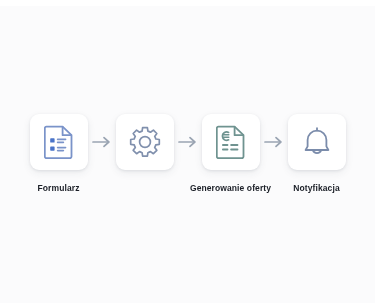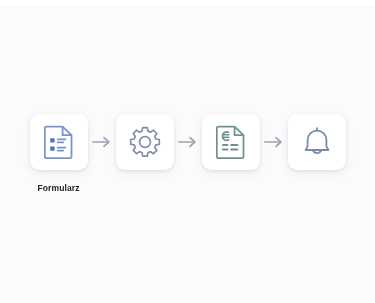--- a/index.html
+++ b/index.html
@@ -132,35 +132,37 @@
             <path d="M18.6 1.6 v8.6 h8.9" stroke="#6f9390" stroke-width="1.8" fill="none" stroke-linejoin="round"></path>
             <path d="M12.6 7.4 a4.2 4.2 0 1 0 0 7.4" stroke="#6f9390" stroke-width="1.7" fill="none" stroke-linecap="round"></path>
             <path d="M6.6 9.7 h6.2 M6.6 12.3 h6.2" stroke="#6f9390" stroke-width="1.5" stroke-linecap="round"></path>
             <rect x="6.0" y="19.0" width="6.4" height="2.0" rx="0.9" fill="#6f9390"></rect>
             <rect x="14.2" y="19.0" width="8.2" height="2.0" rx="0.9" fill="#6f9390"></rect>
             <rect x="6.0" y="23.4" width="6.4" height="2.0" rx="0.9" fill="#6f9390"></rect>
             <rect x="14.2" y="23.4" width="8.2" height="2.0" rx="0.9" fill="#6f9390"></rect>
           </svg>
         </span>
       </div>
+      <div class="step-label">Generowanie oferty</div>
     </div>
 
     <div class="arrow">
       <svg width="20" height="14" viewBox="0 0 20 14" fill="none">
         <path d="M1 7 H16.5" stroke="#9aa4b2" stroke-width="1.7" stroke-linecap="round"></path>
         <path d="M12 2.6 L16.8 7 L12 11.4" stroke="#9aa4b2" stroke-width="1.7" stroke-linecap="round" stroke-linejoin="round" fill="none"></path>
       </svg>
     </div>
 
     <div class="step">
       <div class="card">
         <span>
           <svg width="32" height="33" viewBox="0 0 32 33" fill="none">
             <path d="M16 3.2 v2.4" stroke="#7b8cab" stroke-width="1.8" stroke-linecap="round"></path>
             <path d="M16 5.6 a9.4 9.4 0 0 1 9.4 9.4 v6.4 l2.0 3.6 H4.6 l2.0 -3.6 v-6.4 A9.4 9.4 0 0 1 16 5.6 z" stroke="#7b8cab" stroke-width="1.8" fill="none" stroke-linejoin="round"></path>
             <path d="M11.8 25.0 a4.4 4.4 0 0 0 8.4 0" stroke="#7b8cab" stroke-width="1.8" fill="none" stroke-linecap="round"></path>
           </svg>
         </span>
       </div>
+      <div class="step-label">Notyfikacja</div>
     </div>
 
   </div>
 </div>
 
 </body></html>

